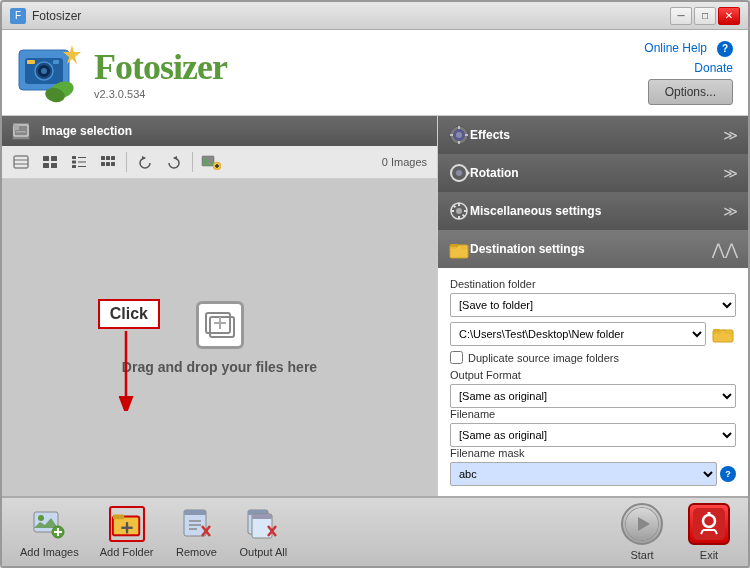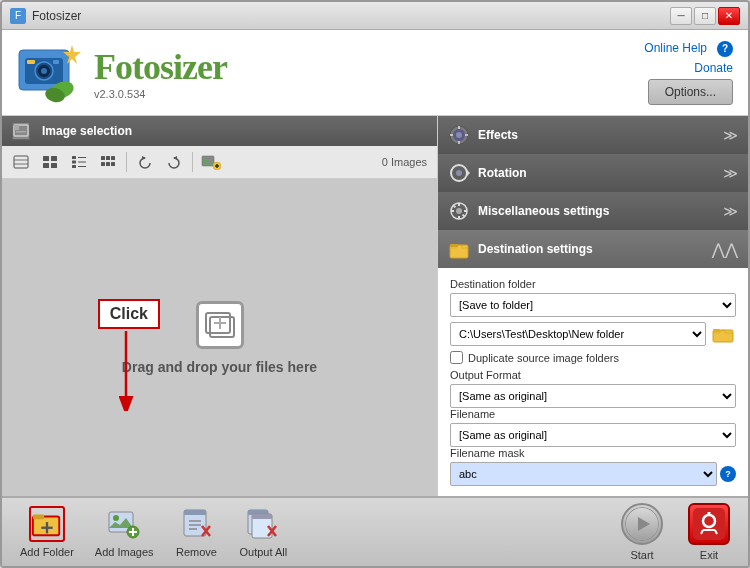--- a/index.html
+++ b/index.html
@@ -46,21 +46,21 @@
     .drop-icon { width: 48px; height: 48px; border: 3px solid #999; border-radius: 6px; display: flex; align-items: center; justify-content: center; margin-bottom: 10px; background: white; }
     .drop-text { font-size: 14px; color: #555; font-weight: bold; }
     
     .click-label { position: absolute; top: 38%; left: 22%; background: white; border: 2px solid #cc0000; padding: 4px 10px; font-size: 16px; font-weight: bold; color: #333; }
     .click-arrow { position: absolute; top: 48%; left: 24%; }
     
     
     .right-panel { flex: 1; background: #f5f5f5; display: flex; flex-direction: column; border-left: 1px solid #ccc; }
     .right-panel-inner { flex: 1; overflow-y: auto; }
     
-    .section-header { display: flex; align-items: center; background: linear-gradient(to bottom, #6a6a6a, #555); color: white; padding: 8px 10px; cursor: pointer; gap: 8px; }
+    .section-header { display: flex; align-items: center; background: linear-gradient(to bottom, #6a6a6a, #555); color: white; padding: 8px 10px; cursor: pointer; }
     .section-title { flex: 1; font-size: 12px; font-weight: bold; }
     .section-arrow { font-size: 10px; color: #ccc; }
     .section-arrow-down { font-size: 14px; }
     
     .section-effects-icon { width: 22px; height: 22px; }
     
     .dest-settings-content { background: white; padding: 10px 12px; border-bottom: 1px solid #ddd; }
     .field-label { font-size: 11px; color: #333; margin-bottom: 3px; font-weight: normal; }
     .field-label:first-child { margin-top: 0; }
     .select-field { width: 100%; height: 24px; border: 1px solid #aaa; background: white; font-size: 11px; padding: 0 4px; border-radius: 2px; }
@@ -350,44 +350,44 @@
               <option>abc</option>
             </select>
             <div class="info-icon">?</div>
           </div>
         </div>
       </div>
     </div>
   </div>
 
   <div class="bottom-toolbar">
-    <div class="bottom-btn active">
-      <div class="bottom-btn-icon">
-        <svg width="34" height="32" viewBox="0 0 34 32">
-          <rect x="2" y="8" width="28" height="20" rx="2" fill="#f0c040" stroke="#c00" stroke-width="2"></rect>
-          <rect x="2" y="6" width="12" height="5" rx="1.5" fill="#d0a020"></rect>
-          <line x1="17" y1="14" x2="17" y2="26" stroke="#555" stroke-width="2.5"></line>
-          <line x1="11" y1="20" x2="23" y2="20" stroke="#555" stroke-width="2.5"></line>
-        </svg>
-      </div>
-      <span class="bottom-btn-label">Add Folder</span>
-    </div>
-
     <div class="bottom-btn">
       <div class="bottom-btn-icon">
         <svg width="34" height="32" viewBox="0 0 34 32">
           <rect x="2" y="4" width="24" height="20" rx="2" fill="#c8d8f0" stroke="#888" stroke-width="1"></rect>
           <circle cx="9" cy="10" r="3" fill="#5a9a3a"></circle>
           <path d="M2,20 L8,14 L13,17 L19,10 L26,20 Z" fill="#4a8a2a" opacity="0.7"></path>
           <circle cx="26" cy="24" r="6" fill="#5a9a3a" stroke="#4a8a2a" stroke-width="1"></circle>
           <line x1="26" y1="20" x2="26" y2="28" stroke="white" stroke-width="2"></line>
           <line x1="22" y1="24" x2="30" y2="24" stroke="white" stroke-width="2"></line>
         </svg>
       </div>
       <span class="bottom-btn-label">Add Images</span>
+    </div>
+
+    <div class="bottom-btn active">
+      <div class="bottom-btn-icon">
+        <svg width="34" height="32" viewBox="0 0 34 32">
+          <rect x="2" y="8" width="28" height="20" rx="2" fill="#f0c040" stroke="#c00" stroke-width="2"></rect>
+          <rect x="2" y="6" width="12" height="5" rx="1.5" fill="#d0a020"></rect>
+          <line x1="17" y1="14" x2="17" y2="26" stroke="#555" stroke-width="2.5"></line>
+          <line x1="11" y1="20" x2="23" y2="20" stroke="#555" stroke-width="2.5"></line>
+        </svg>
+      </div>
+      <span class="bottom-btn-label">Add Folder</span>
     </div>
 
     <div class="bottom-btn">
       <div class="bottom-btn-icon">
         <svg width="34" height="32" viewBox="0 0 34 32">
           <rect x="4" y="2" width="22" height="26" rx="2" fill="#c8d8f0" stroke="#888" stroke-width="1"></rect>
           <rect x="4" y="2" width="22" height="5" rx="1" fill="#8898b0"></rect>
           <line x1="9" y1="13" x2="21" y2="13" stroke="#888" stroke-width="1.5"></line>
           <line x1="9" y1="17" x2="21" y2="17" stroke="#888" stroke-width="1.5"></line>
           <line x1="9" y1="21" x2="17" y2="21" stroke="#888" stroke-width="1.5"></line>

